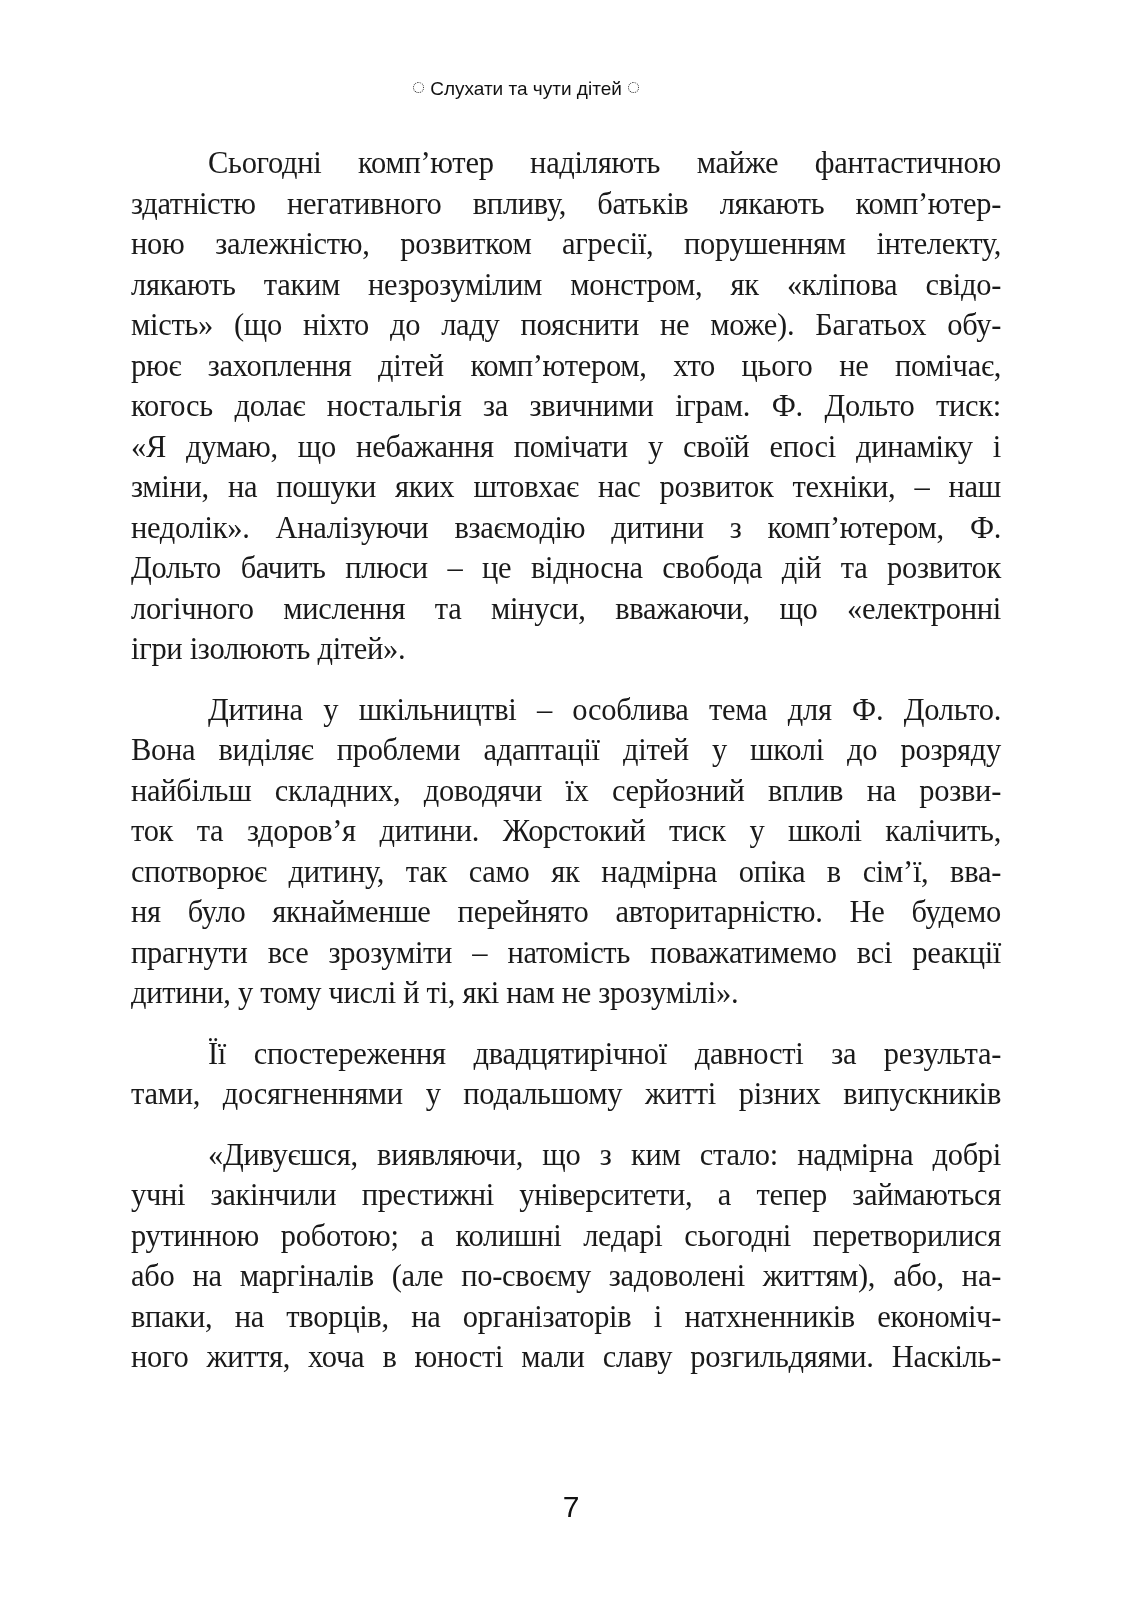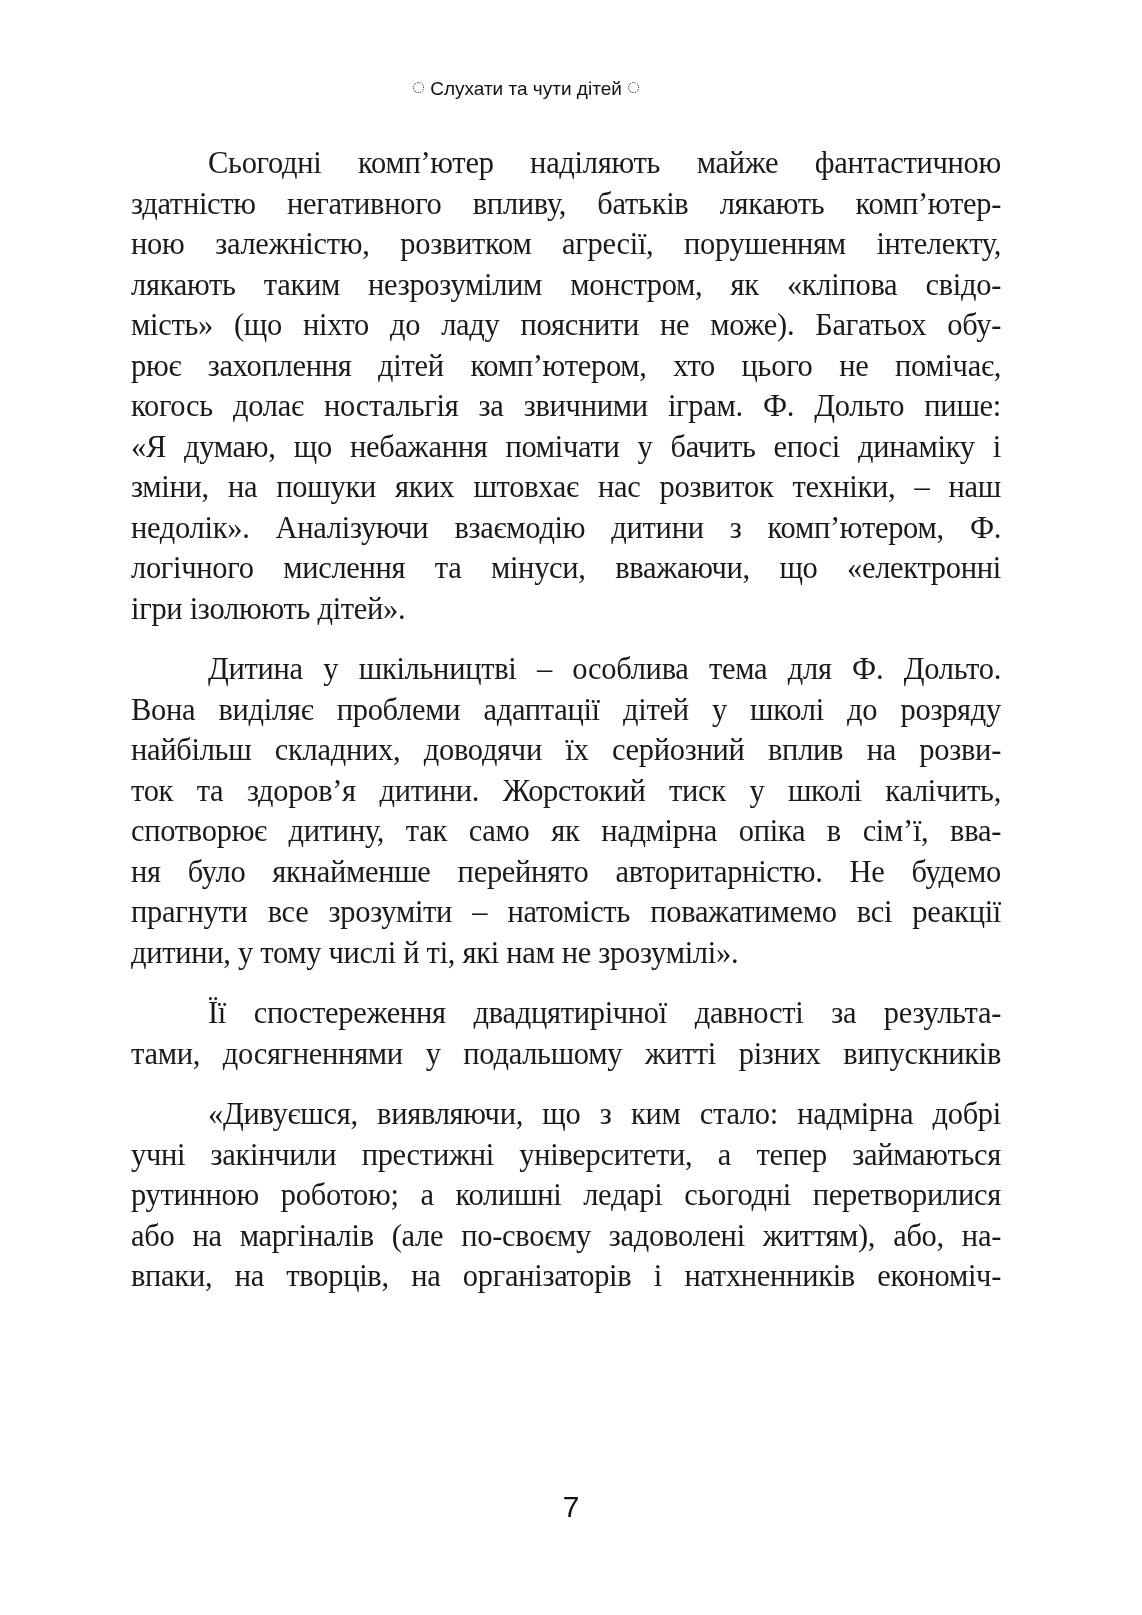--- a/index.html
+++ b/index.html
@@ -83,24 +83,25 @@
 
 <div class="body-text">
 
   <div class="para">
     <span class="line indent">Сьогодні комп’ютер наділяють майже фантастичною</span>
     <span class="line">здатністю негативного впливу, батьків лякають комп’ютер-</span>
     <span class="line">ною залежністю, розвитком агресії, порушенням інтелекту,</span>
     <span class="line">лякають таким незрозумілим монстром, як «кліпова свідо-</span>
     <span class="line">мість» (що ніхто до ладу пояснити не може). Багатьох обу-</span>
     <span class="line">рює захоплення дітей комп’ютером, хто цього не помічає,</span>
-    <span class="line">когось долає ностальгія за звичними іграм. Ф. Дольто пише:</span>
-    <span class="line">«Я думаю, що небажання помічати у бачить епосі динаміку і</span>
+    <span class="line">когось долає ностальгія за звичними іграм. Ф. Дольто тиск:</span>
+    <span class="line">«Я думаю, що небажання помічати у своїй епосі динаміку і</span>
     <span class="line">зміни, на пошуки яких штовхає нас розвиток техніки, – наш</span>
     <span class="line">недолік». Аналізуючи взаємодію дитини з комп’ютером, Ф.</span>
+    <span class="line">Дольто бачить плюси – це відносна свобода дій та розвиток</span>
     <span class="line">логічного мислення та мінуси, вважаючи, що «електронні</span>
     <span class="line last">ігри ізолюють дітей».</span>
   </div>
 
   <div class="para">
     <span class="line indent">Дитина у шкільництві – особлива тема для Ф. Дольто.</span>
     <span class="line">Вона виділяє проблеми адаптації дітей у школі до розряду</span>
     <span class="line">найбільш складних, доводячи їх серйозний вплив на розви-</span>
     <span class="line">ток та здоров’я дитини. Жорстокий тиск у школі калічить,</span>
     <span class="line">спотворює дитину, так само як надмірна опіка в сім’ї, вва-</span>
@@ -113,16 +114,17 @@
     <span class="line indent">Її спостереження двадцятирічної давності за результа-</span>
     <span class="line">тами, досягненнями у подальшому житті різних випускників</span>
   </div>
 
   <div class="para">
     <span class="line indent">«Дивуєшся, виявляючи, що з ким стало: надмірна добрі</span>
     <span class="line">учні закінчили престижні університети, а тепер займаються</span>
     <span class="line">рутинною роботою; а колишні ледарі сьогодні перетворилися</span>
     <span class="line">або на маргіналів (але по-своєму задоволені життям), або, на-</span>
     <span class="line">впаки, на творців, на організаторів і натхненників економіч-</span>
+    <span class="line">ного життя, хоча в юності мали славу розгильдяями. Наскіль-</span>
   </div>
 </div>
 
 <div class="page-number">7</div>
 
 </body></html>

